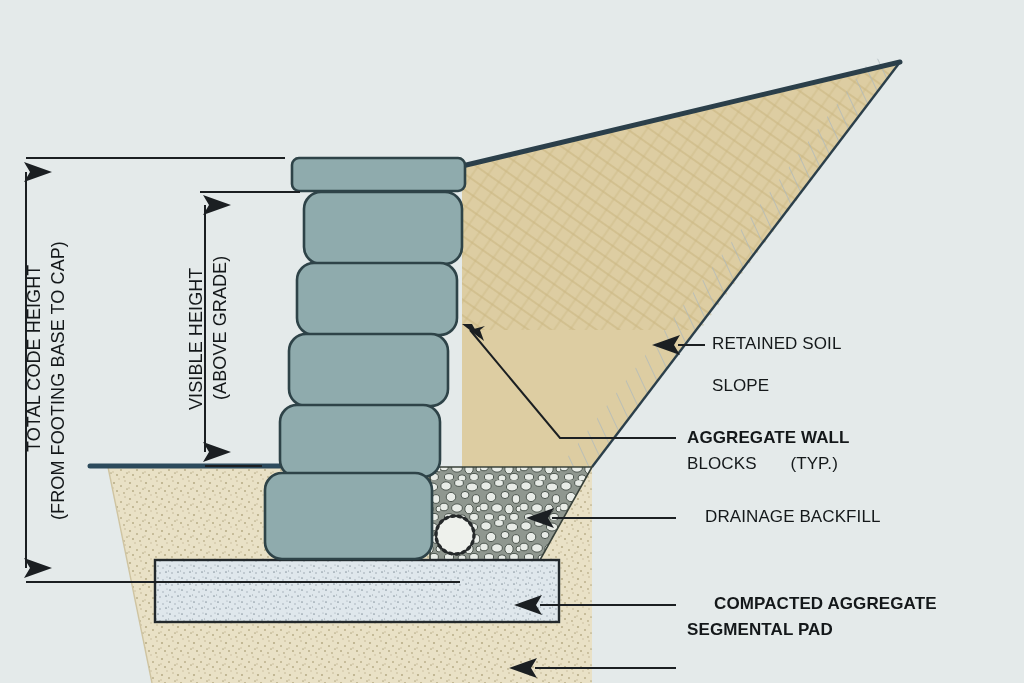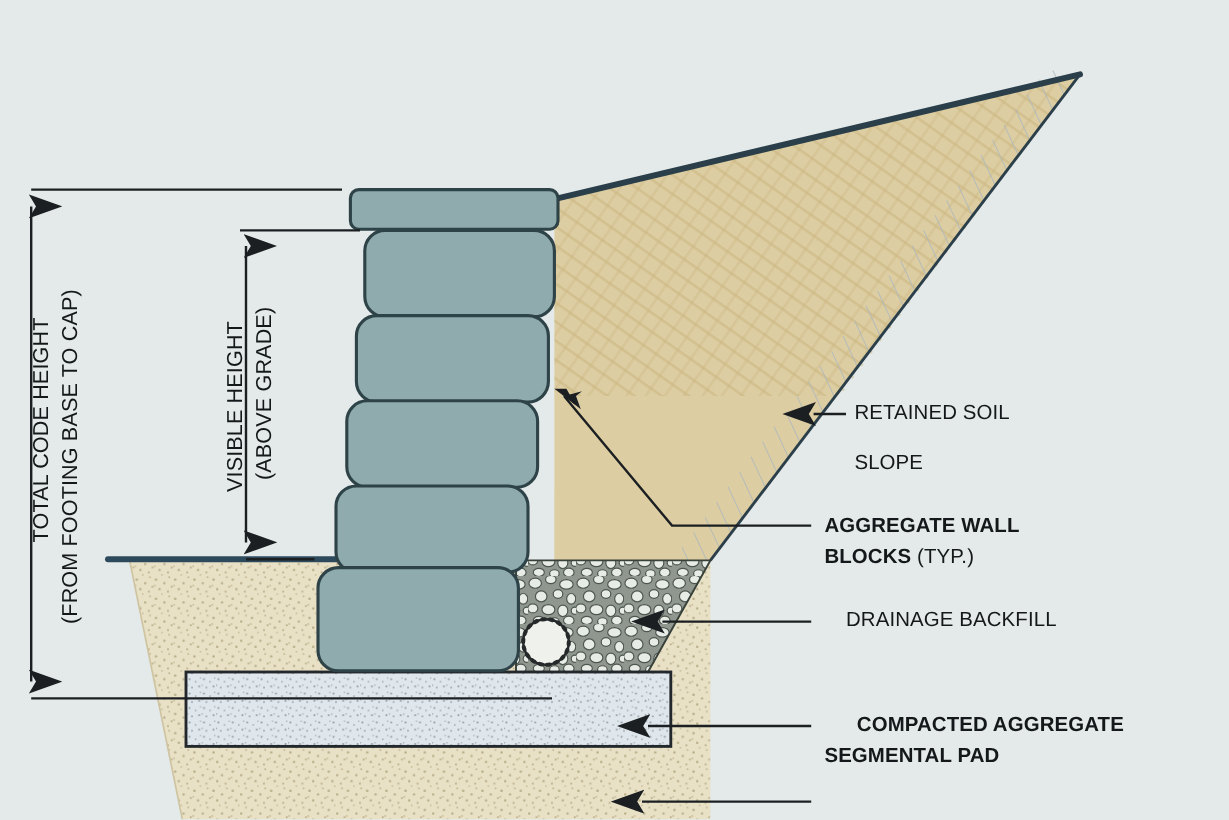--- a/index.html
+++ b/index.html
@@ -40,24 +40,25 @@
   .lbl-right {
     font-size: 17px;
   }
   .lbl-vert {
     font-size: 18px;
     font-weight: 400;
     transform-origin: 0 0;
     white-space: nowrap;
   }
   .mix-bold {
-    font-weight: 700;
+    font-weight: 400;
   }
   .mix-reg {
     font-weight: 400;
+    margin-left: 29px;
   }
 </style>
 </head>
 <body>
 
 <div id="diagram-root">
 
   <svg class="main-canvas" viewBox="0 0 1024 683">
     <defs>
 

